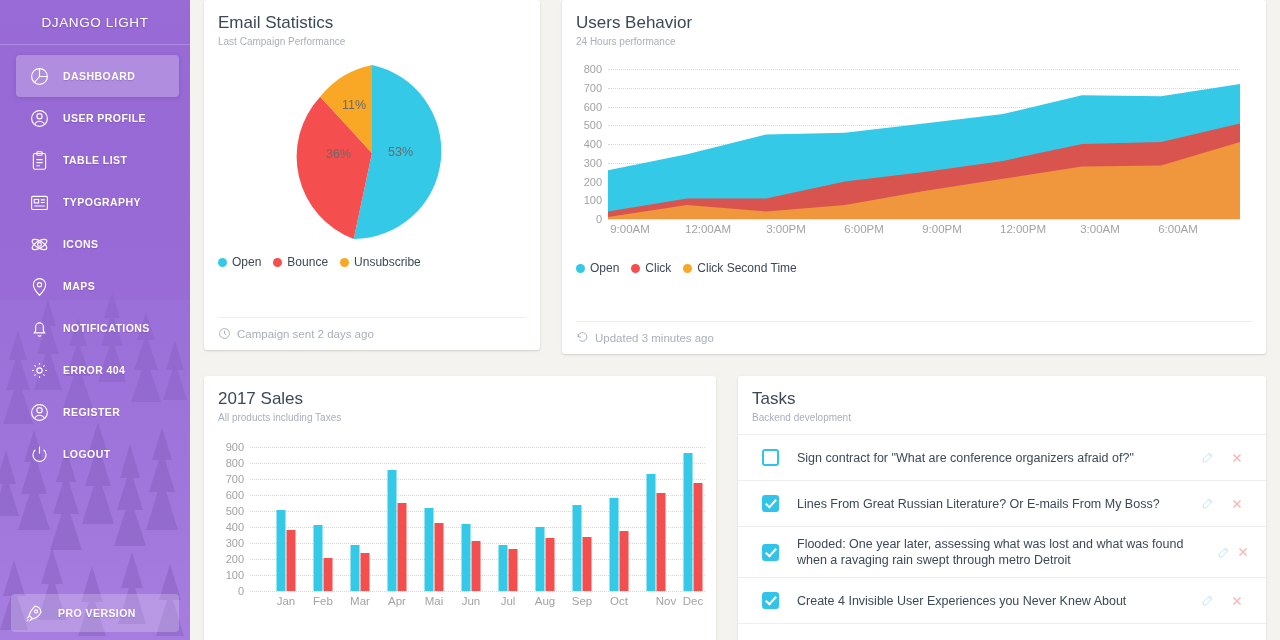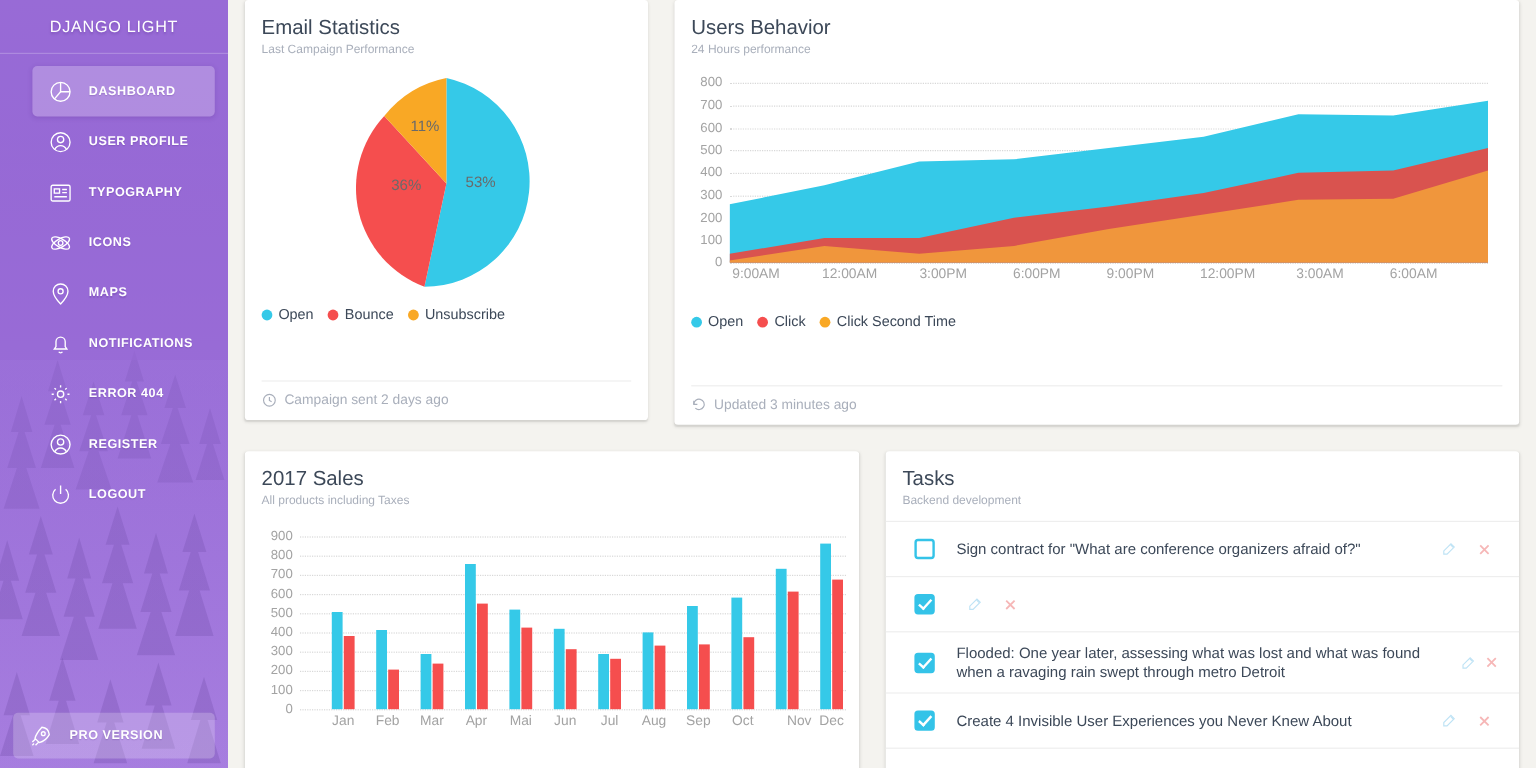--- a/index.html
+++ b/index.html
@@ -28,21 +28,21 @@
     height: 44px;
     display: flex; align-items: center; justify-content: center;
     color: #ffffff;
     font-size: 13.5px; letter-spacing: 0.6px; font-weight: 400;
     text-shadow: 0 1px 2px rgba(60,20,110,.25);
   }
   .brand-sep {
     height: 1px; margin: 0 0px;
     background: rgba(255,255,255,.22);
   }
-  .nav { padding: 10px 11px 0 27px; }
+  .nav { padding: 10px 11px 0 16px; }
   .nav-item {
     display: flex; align-items: center;
     height: 42px;
     margin-bottom: 0px;
     padding-left: 9px;
     border-radius: 4px;
     color: #ffffff;
     cursor: pointer;
   }
   .nav-item.active {
@@ -225,20 +225,30 @@
           <span class="nav-icon">
             <svg width="21" height="21" viewBox="0 0 24 24" fill="none" stroke="#fff" stroke-width="1.3">
               <circle cx="12" cy="12" r="9"></circle>
                 <circle cx="12" cy="9.5" r="3"></circle>
               <path d="M6.2 19.2c1.2-2.6 3.3-4 5.8-4s4.6 1.4 5.8 4"></path>
             </svg>
           </span>
           <span class="nav-label">USER PROFILE</span>
         </div>
 
+        <div class="nav-item">
+          <span class="nav-icon">
+            <svg width="21" height="21" viewBox="0 0 24 24" fill="none" stroke="#fff" stroke-width="1.3">
+              <rect x="5" y="4" width="14" height="18" rx="2"></rect>
+              <rect x="9" y="2" width="6" height="4" rx="1"></rect>
+              <path d="M8.5 11h7M8.5 14.5h7M8.5 18h4"></path>
+            </svg>
+          </span>
+          <span class="nav-label">TABLE LIST</span>
+        </div>
 
         <div class="nav-item">
           <span class="nav-icon">
             <svg width="21" height="21" viewBox="0 0 24 24" fill="none" stroke="#fff" stroke-width="1.3">
               <rect x="3" y="5" width="18" height="15" rx="1.5"></rect>
               <rect x="6" y="8.5" width="5" height="4"></rect>
               <path d="M13.5 9h4.5M13.5 12h4.5M6 16h12"></path>
             </svg>
           </span>
           <span class="nav-label">TYPOGRAPHY</span>
@@ -575,20 +585,21 @@
           </span>
           <span class="task-act">
             <svg width="12" height="12" viewBox="0 0 24 24" fill="none" stroke="#f6b7b7" stroke-width="3">
               <path d="M5 5l14 14M19 5L5 19"></path>
             </svg>
           </span>
         </div>
 
         <div class="task-row">
           <span class="cbox checked"></span>
+          <span class="task-text">Lines From Great Russian Literature? Or E-mails From My Boss?</span>
           <span class="task-act">
             <svg width="13" height="13" viewBox="0 0 24 24" fill="none" stroke="#bfe3f5" stroke-width="1.8">
               <path d="M4 20h5l11-11-5-5L4 15v5z"></path>
                 <path d="M14.5 5.5l4 4"></path>
             </svg>
           </span>
           <span class="task-act">
             <svg width="12" height="12" viewBox="0 0 24 24" fill="none" stroke="#f6b7b7" stroke-width="3">
               <path d="M5 5l14 14M19 5L5 19"></path>
             </svg>

